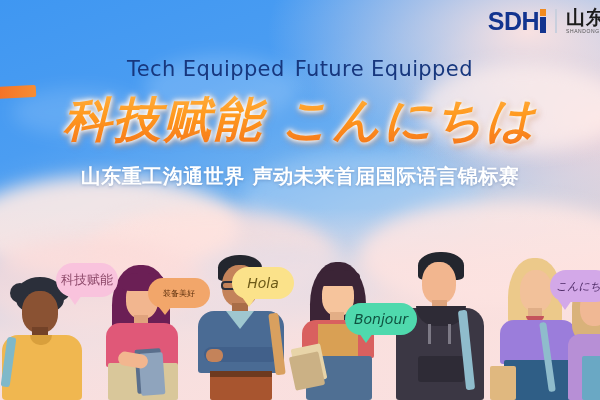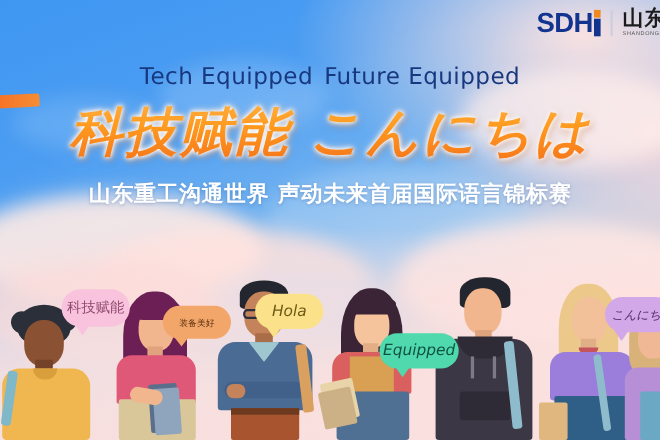--- a/index.html
+++ b/index.html
@@ -244,21 +244,21 @@
     <span class="tail" style="bottom:-7px;left:10px;border-top:9px solid #f2a66a;"></span>
   </div>
 
   <div class="bubble" style="left:232px;top:267px;width:62px;height:32px;background:#fbe28a;color:#6d5a18;font-size:14px;font-style:italic;">
     <span>Hola</span>
     <span class="tail" style="bottom:-8px;left:10px;border-top:10px solid #fbe28a;"></span>
   </div>
 
 
   <div class="bubble" style="left:345px;top:303px;width:72px;height:32px;background:#4fd9ad;color:#0f5240;font-size:14px;font-style:italic;">
-    <span>Equipped</span>
+    <span>Bonjour</span>
     <span class="tail" style="bottom:-8px;left:14px;border-top:10px solid #4fd9ad;"></span>
   </div>
 
 
   <div class="bubble" style="left:550px;top:270px;width:62px;height:32px;background:#d3a8e8;color:#4d2a66;font-size:11px;font-style:italic;justify-content:flex-start;padding-left:6px;">
     <span>こんにちは</span>
     <span class="tail" style="bottom:-8px;left:8px;border-top:10px solid #d3a8e8;"></span>
   </div>
 
 </div>

